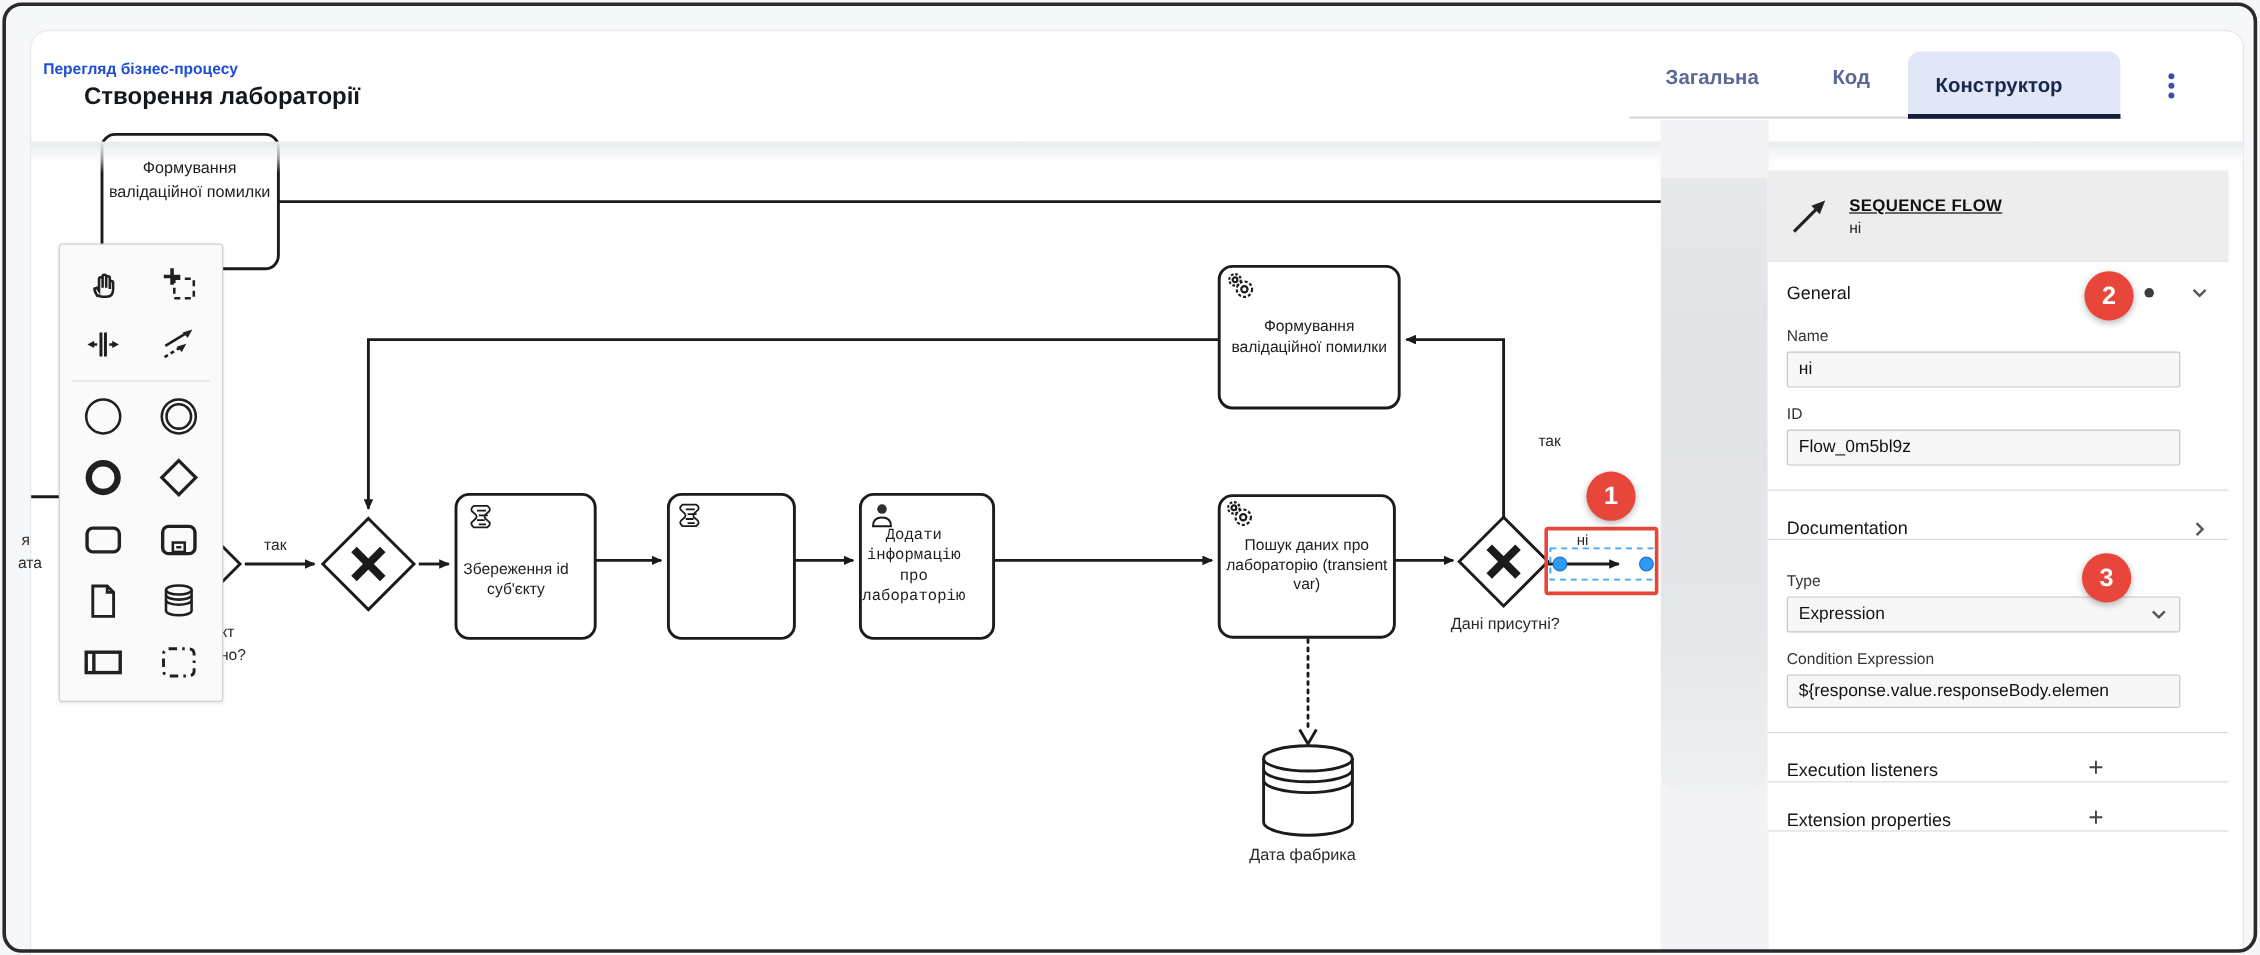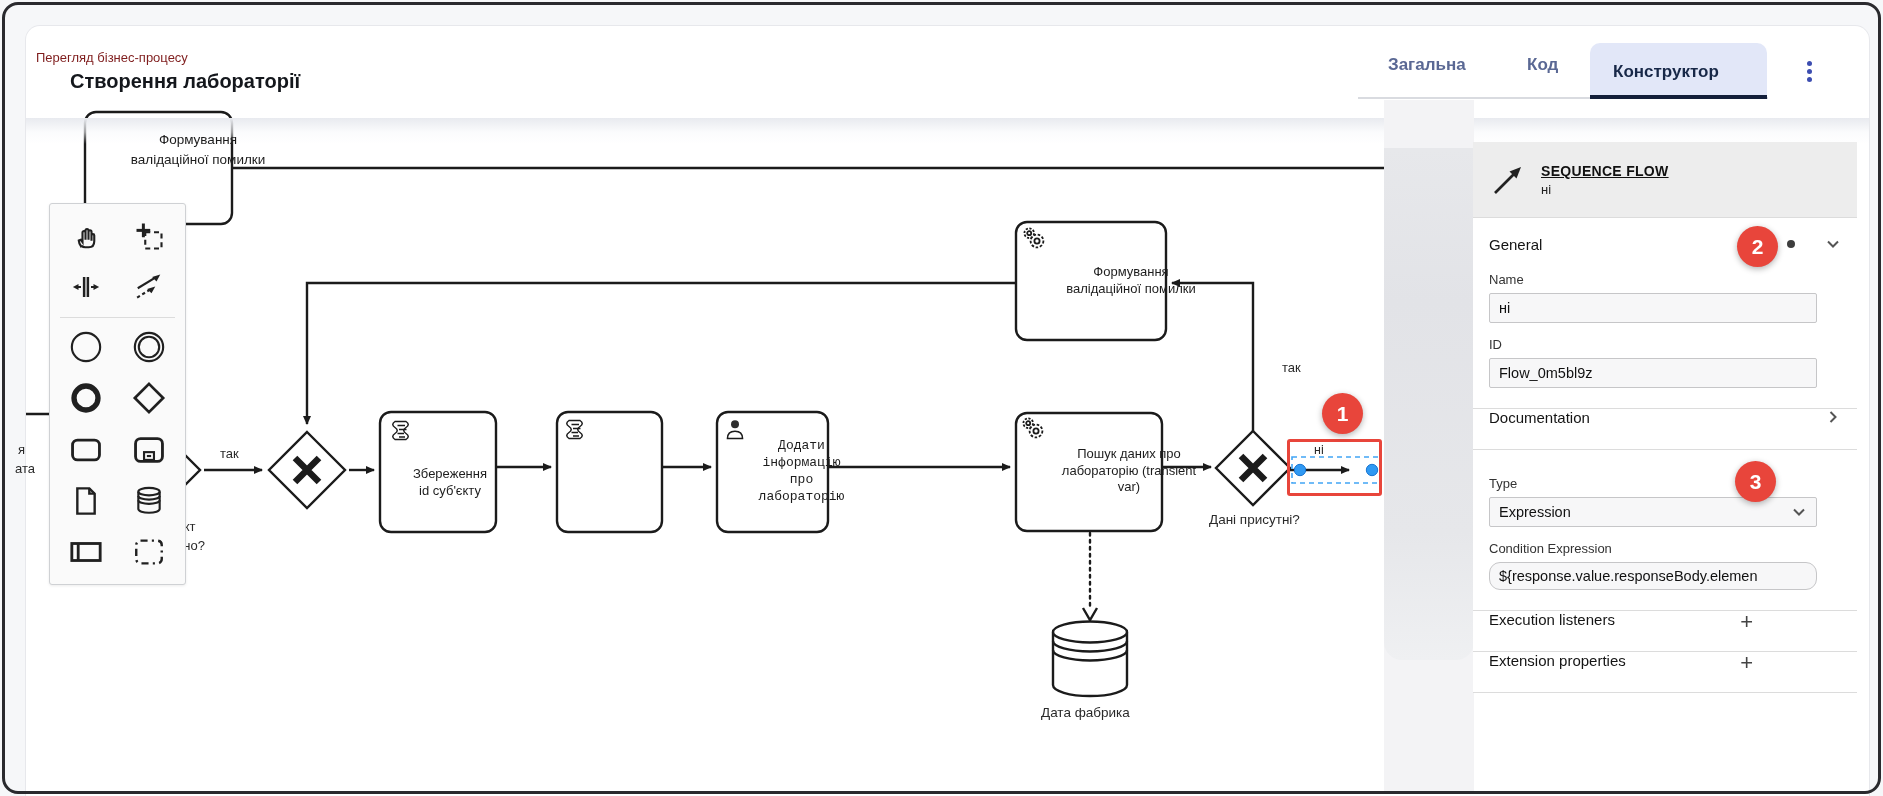--- a/index.html
+++ b/index.html
@@ -2,39 +2,39 @@
 <html><head>
 <meta charset="utf-8">
 <style>
   html,body{margin:0;padding:0;background:#eef0f3;font-family:"Liberation Sans",sans-serif;}
   #stage{position:relative;width:1883px;height:796px;background:#f6f7f9;overflow:hidden;}
   .frame{position:absolute;inset:2px;border:3px solid #2a2a2e;border-radius:16px;pointer-events:none;z-index:60;}
   .card{position:absolute;left:26px;top:26px;right:14px;bottom:0;background:#ffffff;border-radius:14px 14px 0 0;
         box-shadow:0 0 0 1px #e7e8ec;z-index:1;}
 
   
-  .breadcrumb{position:absolute;left:36px;top:50px;font-size:13px;color:#7f1d1d;z-index:6;}
+  .breadcrumb{position:absolute;left:36px;top:50px;font-size:13px;color:#1d4ed8;z-index:6;font-weight:bold;}
   .page-title{position:absolute;left:36px;top:70px;font-size:20px;font-weight:bold;color:#14171c;z-index:6;margin-left:34px;}
   .tab{position:absolute;top:55px;font-size:17px;font-weight:600;color:#5a6894;z-index:7;cursor:pointer;}
   .tab-general{left:1388px;}
   .tab-code{left:1527px;}
   .tab-active-bg{position:absolute;left:1590px;top:43px;width:177px;height:55px;background:#e2e7f8;border-radius:10px 10px 0 0;z-index:6;}
   .tab-constructor{position:absolute;left:1613px;top:62px;font-size:17px;font-weight:bold;color:#182848;z-index:7;}
   .tabs-underline{position:absolute;left:1358px;top:97px;width:410px;height:2px;background:#d9dbe0;z-index:6;}
   .tabs-underline-active{position:absolute;left:1590px;top:95px;width:177px;height:4px;background:#131f3a;z-index:7;}
   .kebab{position:absolute;left:1802px;top:58px;width:14px;height:30px;z-index:7;cursor:pointer;}
   .kebab i{display:block;width:5px;height:5px;border-radius:50%;background:#3c4db0;margin:3px auto;}
 
   .header-shade{position:absolute;left:26px;top:118px;width:1843px;height:26px;z-index:3;
     background:linear-gradient(180deg,#e8eaef 0%,rgba(248,249,251,0.6) 55%,rgba(255,255,255,0) 100%);}
 
   
   .diagram-svg{position:absolute;left:0;top:0;z-index:2;}
   .nlabel{position:absolute;z-index:4;display:flex;align-items:center;justify-content:center;
-          text-align:center;font-size:13px;line-height:1.3;color:#1d1d1d;padding-left:40px;}
+          text-align:center;font-size:13px;line-height:1.3;color:#1d1d1d;}
   .flabel{position:absolute;z-index:4;font-size:13px;color:#2a2a2a;white-space:nowrap;}
 
   .lbl-task-a{left:88px;top:130px;width:140px;height:64px;font-size:13.5px;line-height:1.5;align-items:flex-start;}
   .lbl-task-1{left:382px;top:414px;width:96px;height:116px;padding-top:22px;box-sizing:border-box;}
   .lbl-task-2{left:559px;top:414px;width:101px;height:116px;}
   .lbl-task-3{left:719px;top:414px;width:85px;height:116px;font-family:Liberation Mono, monospace;}
   .lbl-task-4{left:1020px;top:415px;width:138px;height:112px;}
   .lbl-task-b{left:1020px;top:226px;width:142px;height:110px;}
 
   
@@ -74,21 +74,21 @@
   .sec-title{font-size:15px;color:#141414;flex:1;}
   .dot{width:8px;height:8px;border-radius:50%;background:#3d3d3d;margin-right:30px;}
   .chev{width:16px;height:16px;flex:none;cursor:pointer;}
   .chev svg{stroke:#555;stroke-width:2;fill:none;}
   .fld-label{font-size:13px;color:#333;margin:14px 0 6px 0;}
   .fld-input{width:328px;height:30px;box-sizing:border-box;background:#f7f7f8;border:1px solid #c6c6c8;
              border-radius:2px;font-size:14.5px;color:#111;padding:0 9px;font-family:"Liberation Sans",sans-serif;}
   .select-like{width:328px;height:30px;box-sizing:border-box;background:#f7f7f8;border:1px solid #c6c6c8;
                border-radius:2px;font-size:14.5px;color:#111;padding:0 9px;display:flex;align-items:center;cursor:pointer;}
   .select-like .sel-text{flex:1;}
-  .row-flat{height:40px;display:flex;align-items:flex-start;padding:0 16px;}
+  .row-flat{height:40px;display:flex;align-items:flex-end;padding:0 16px;}
   .row-flat .rf-title{font-size:15px;color:#141414;flex:1;}
   .plus-btn{font-size:22px;color:#444;cursor:pointer;line-height:1;margin-right:88px;font-weight:400;}
   .chev-right{margin-left:auto;}
 </style>
 </head>
 <body>
 
 <div id="stage">
   <div class="card"></div>
 
@@ -378,21 +378,21 @@
 
     <div class="section">
       <div class="fld-label">Type</div>
       <div class="select-like">
         <span class="sel-text">Expression</span>
         <span class="chev"><svg viewBox="0 0 16 16">
               <path d="M3 5.5 L8 10.5 L13 5.5"></path>
             </svg></span>
       </div>
       <div class="fld-label">Condition Expression</div>
-      <input class="fld-input" style="height: 28px; border-radius: 11px;" value="${response.value.responseBody.elemen">
+      <input class="fld-input" style="height: 28px;" value="${response.value.responseBody.elemen">
     </div>
     <div class="sep"></div>
 
     <div class="row-flat">
       <span class="rf-title">Execution listeners</span>
       <span class="plus-btn">+</span>
     </div>
     <div class="sep"></div>
 
     <div class="row-flat">

